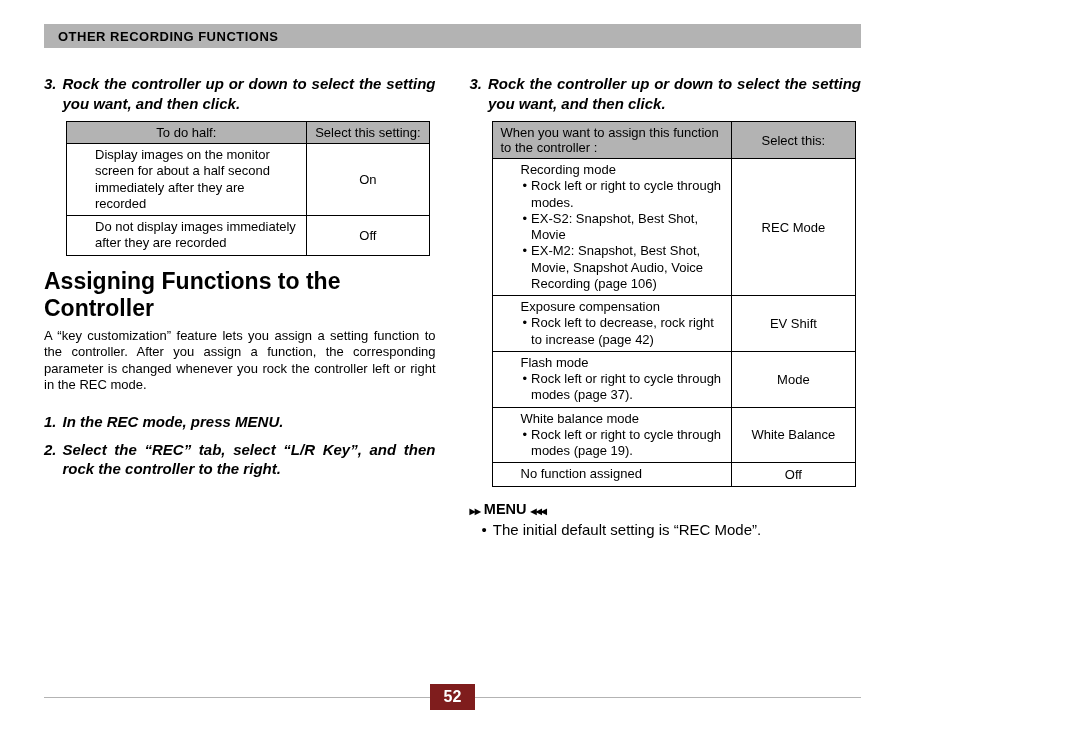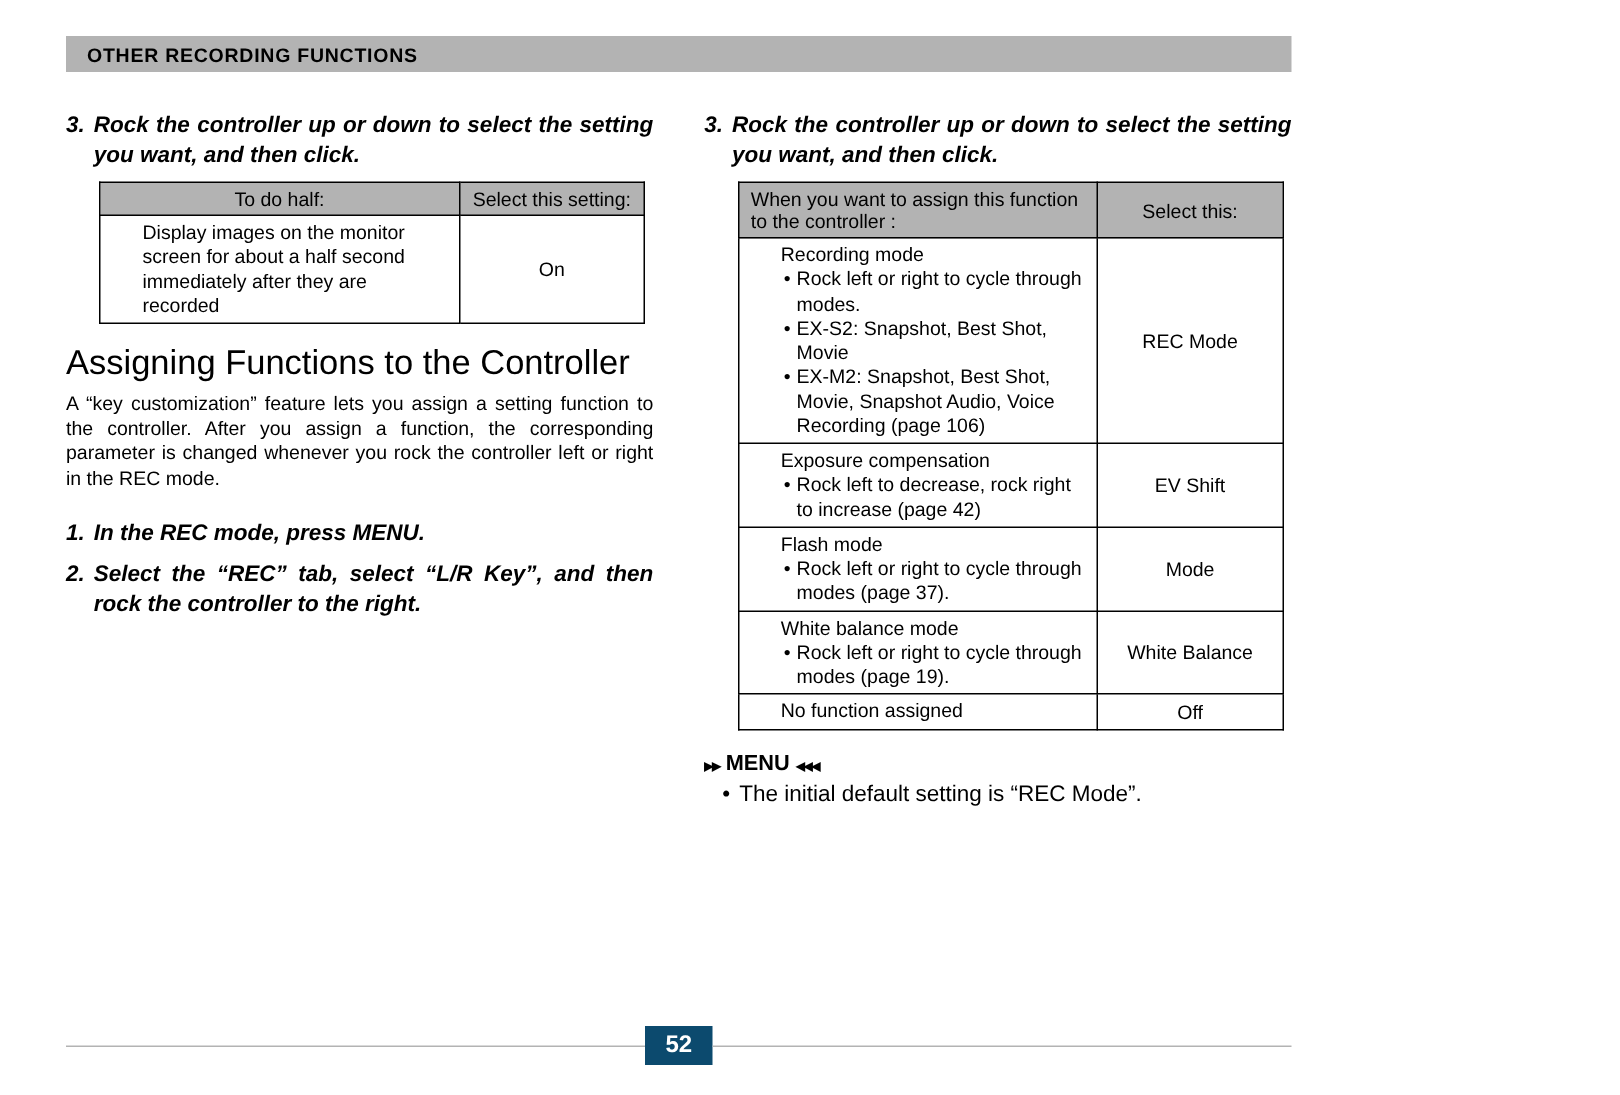--- a/index.html
+++ b/index.html
@@ -85,21 +85,21 @@
   .sub-bullet {
     display: flex;
     gap: 4px;
     padding-left: 2px;
   }
   .sub-bullet .dot {
     flex: 0 0 auto;
   }
   h2.sec-title {
     font-size: 23px;
-    font-weight: normal;
+    font-weight: bold;
     margin: 6px 0 6px 0;
   }
   .body-para {
     font-size: 13px;
     line-height: 1.28;
     text-align: justify;
     margin: 0 0 18px 0;
   }
   .note-head {
     font-size: 14.5px;
@@ -126,21 +126,21 @@
     right: 44px;
     display: flex;
     align-items: center;
   }
   .footer .line {
     flex: 1;
     height: 1px;
     background: #b3b3b3;
   }
   .footer .pg {
-    background: #0c4a6e;
+    background: #7f1d1d;
     color: #fff;
     font-weight: bold;
     font-size: 16px;
     padding: 4px 14px;
     margin: 0 0px;
   }
 </style>
 </head>
 <body>
 
@@ -162,20 +162,24 @@
       <table class="t">
         <tbody>
             <tr>
           <th>To do half:</th>
           <th>Select this setting:</th>
         </tr>
         <tr>
           <td class="desc">Display images on the monitor screen for about a half second immediately after they are recorded</td>
           <td class="val">On</td>
         </tr>
+        <tr>
+          <td class="desc">Do not display images immediately after they are recorded</td>
+          <td class="val">Off</td>
+        </tr>
       </tbody>
         </table>
 
       <h2 class="sec-title">Assigning Functions to the Controller</h2>
       <p class="body-para">A “key customization” feature lets you assign a setting function to the controller. After you assign a function, the corresponding parameter is changed whenever you rock the controller left or right in the REC mode.</p>
 
       <div class="step">
         <span class="num">1.</span>
         <span class="txt">In the REC mode, press MENU.</span>
       </div>

